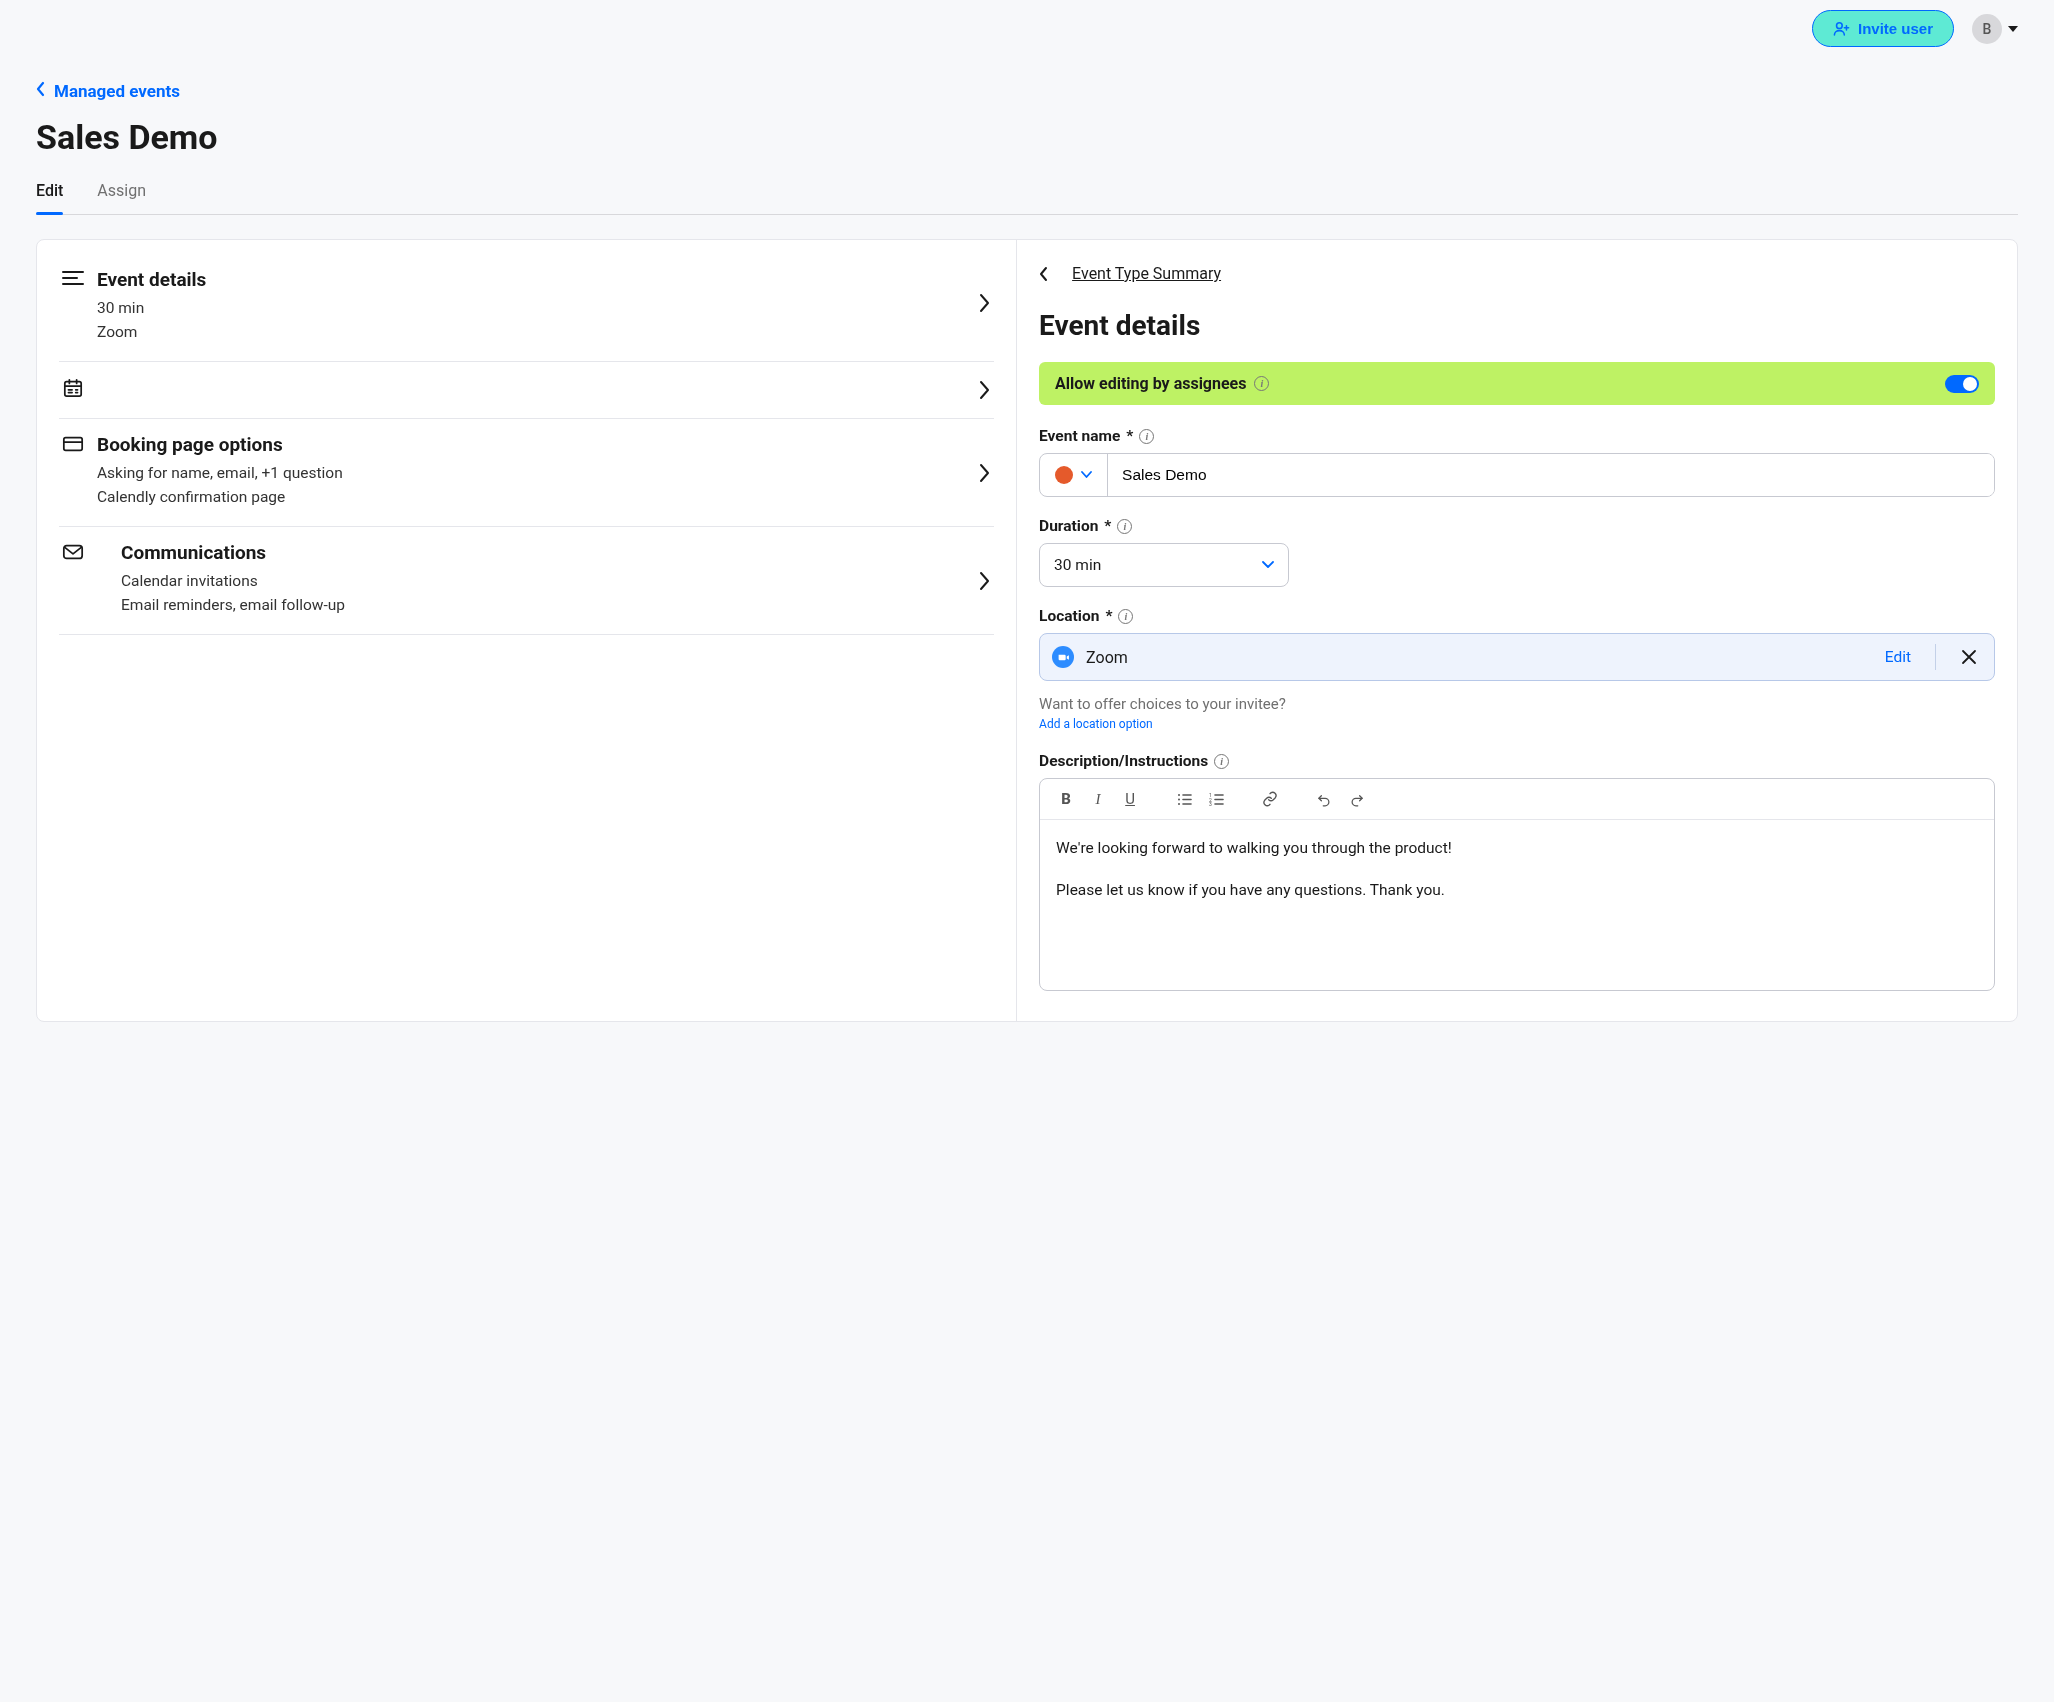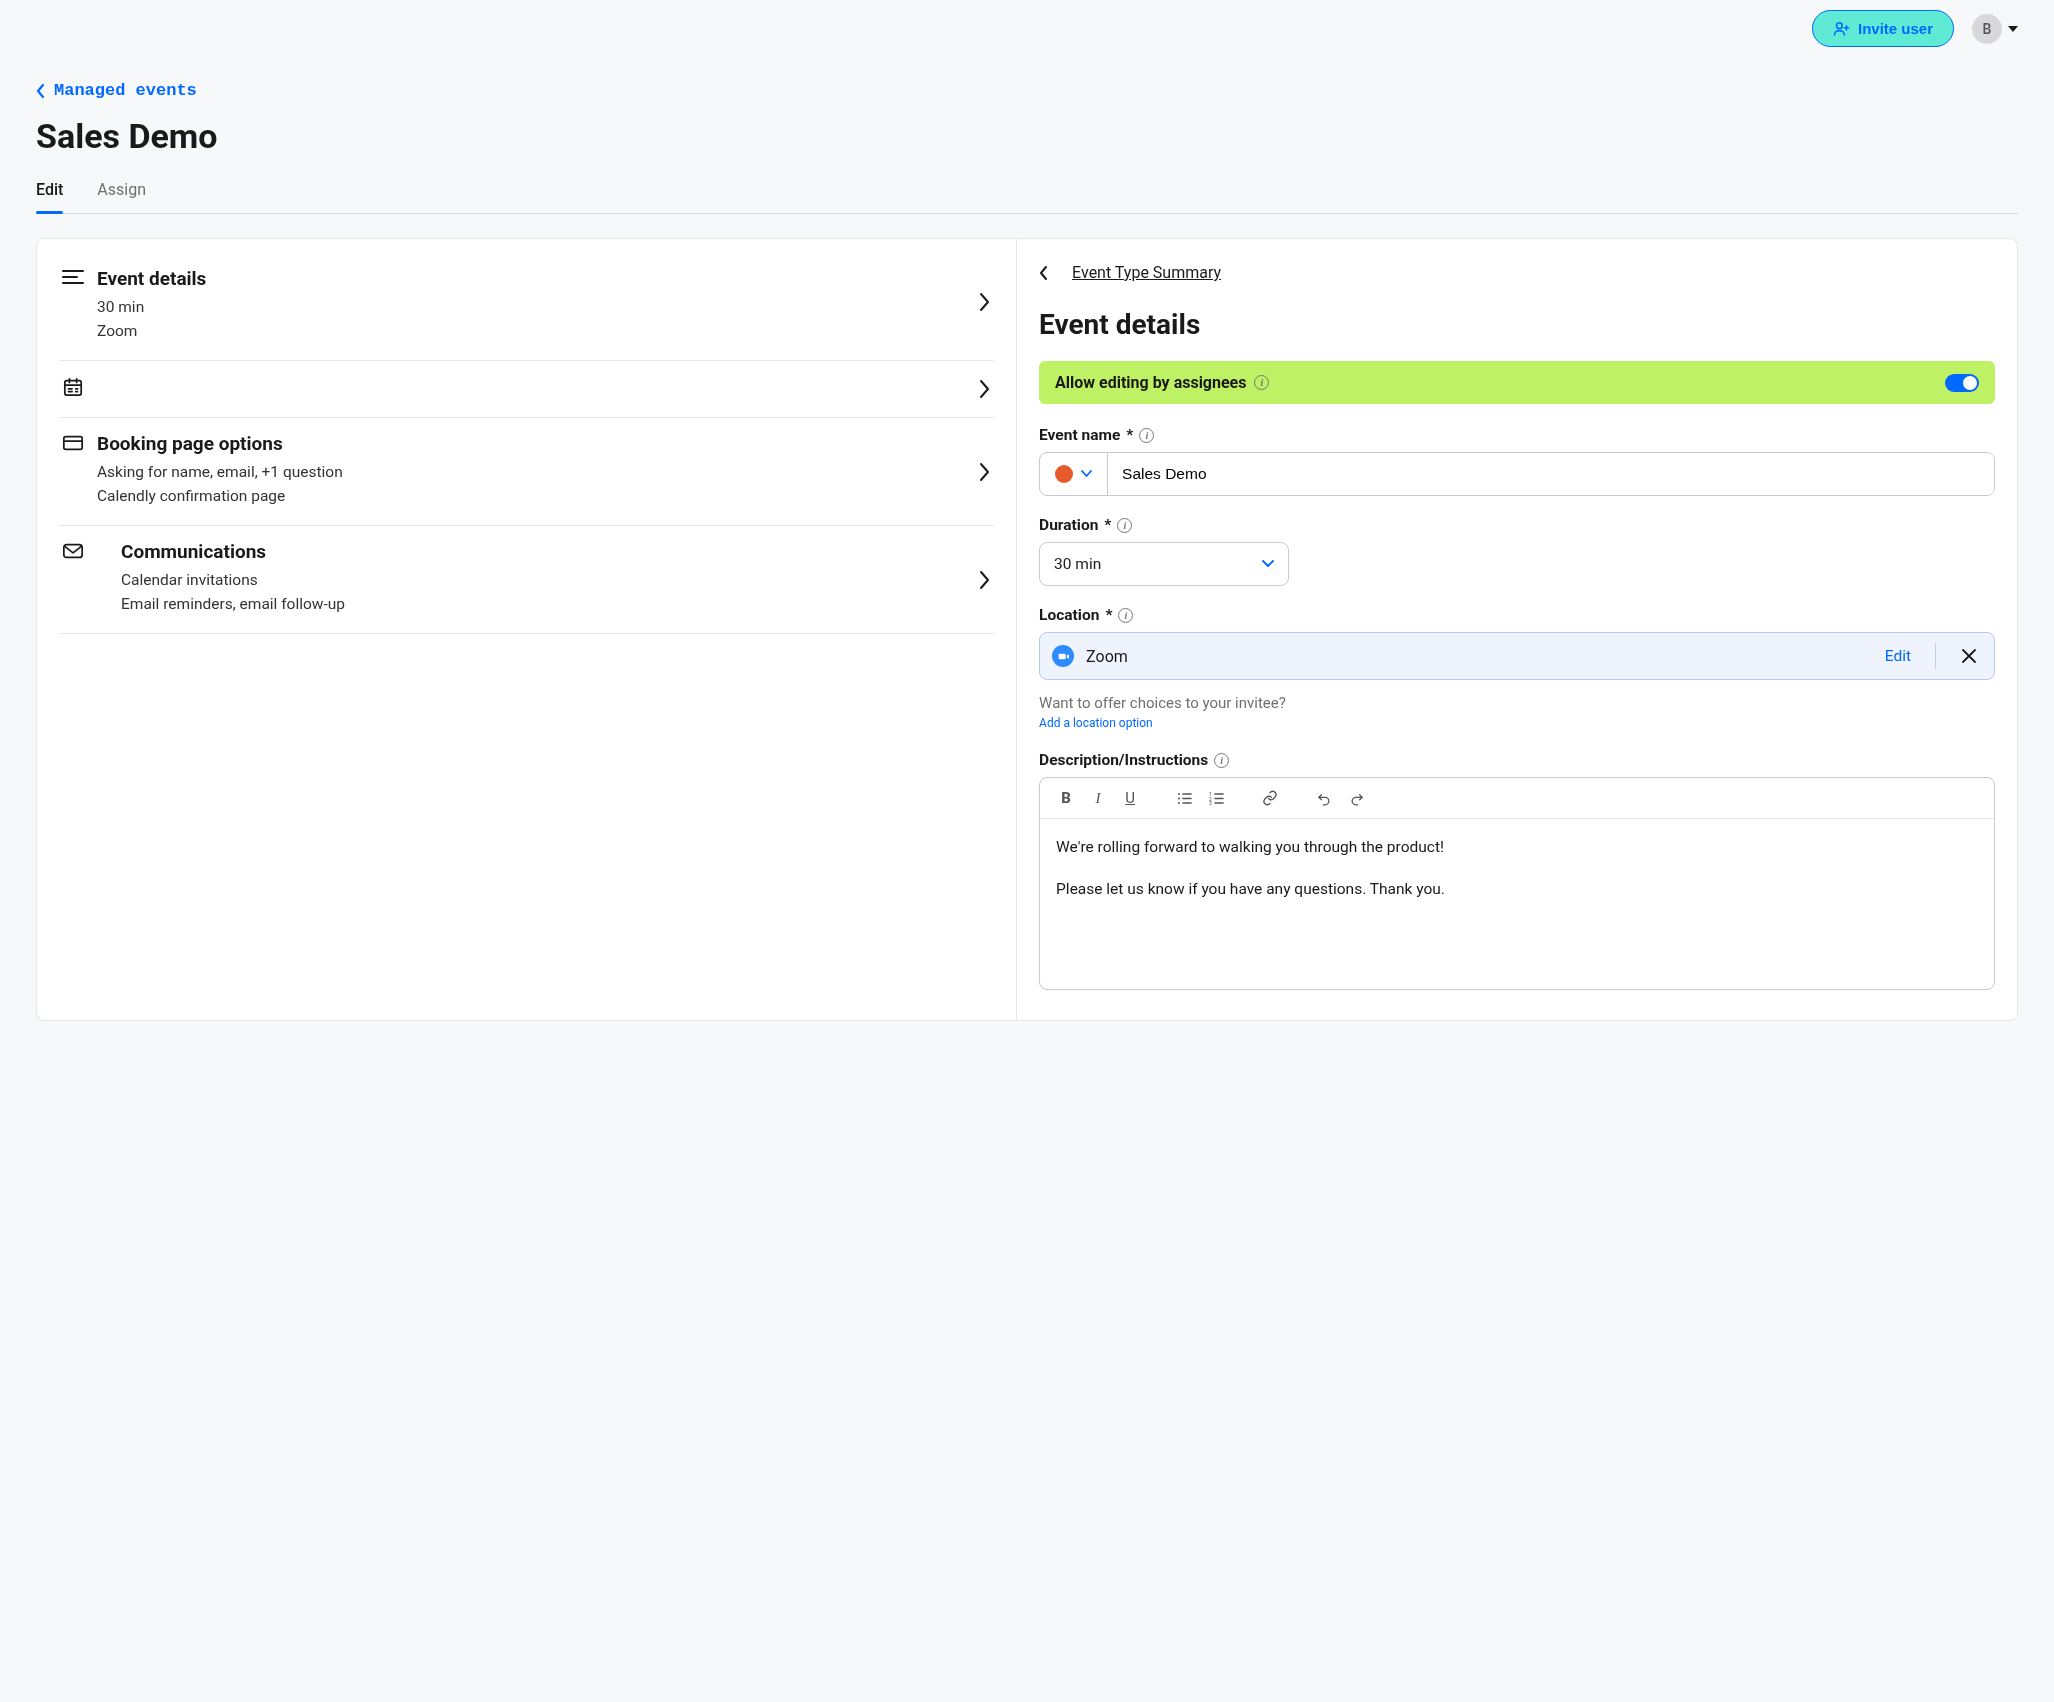--- a/index.html
+++ b/index.html
@@ -35,23 +35,23 @@
     background: #d8d8db; color: #555;
     display: flex; align-items: center; justify-content: center;
     font-size: 14px; font-weight: 500;
   }
   .caret-down { width: 0; height: 0; border-left: 5px solid transparent; border-right: 5px solid transparent; border-top: 6px solid #1a1a1a; }
 
   .page {
     padding: 34px 36px 40px 36px;
   }
   .breadcrumb {
-    display: inline-flex; align-items: center; gap: 8px;
+    display: inline-flex; gap: 8px;
     color: #0069ff; font-weight: 700; font-size: 17px;
-    cursor: pointer; margin-bottom: 16px; font-family: Liberation Mono, monospace;
+    cursor: pointer; margin-bottom: 16px;
   }
   .breadcrumb svg { width: 10px; height: 16px; }
   .page-title { font-size: 34px; font-weight: 700; color: #1a1a1a; margin-bottom: 24px; }
 
   .tabs {
     display: flex; gap: 34px; border-bottom: 1px solid #d8d8db; margin-bottom: 24px;
   }
   .tab {
     padding: 0 0 14px 0; font-size: 16px; color: #707070; cursor: pointer; position: relative;
   }
@@ -430,21 +430,21 @@
                 </svg>
             </div>
             <div class="tbtn">
               <svg width="15" height="15" viewBox="0 0 24 24" fill="none" stroke="#555" stroke-width="2" stroke-linecap="round" stroke-linejoin="round">
                   <path d="M21 10H11a6 6 0 0 0 0 12h3"></path>
                   <path d="M17 14l4-4-4-4"></path>
                 </svg>
             </div>
           </div>
           <div class="editor-content" contenteditable="true" style="">
-            <p>We're rolling forward to walking you through the product!</p>
+            <p>We're looking forward to walking you through the product!</p>
             <p>Please let us know if you have any questions. Thank you.</p>
           </div>
         </div>
       </div>
 
     </div>
   </div>
 </div>
 
 </body></html>

